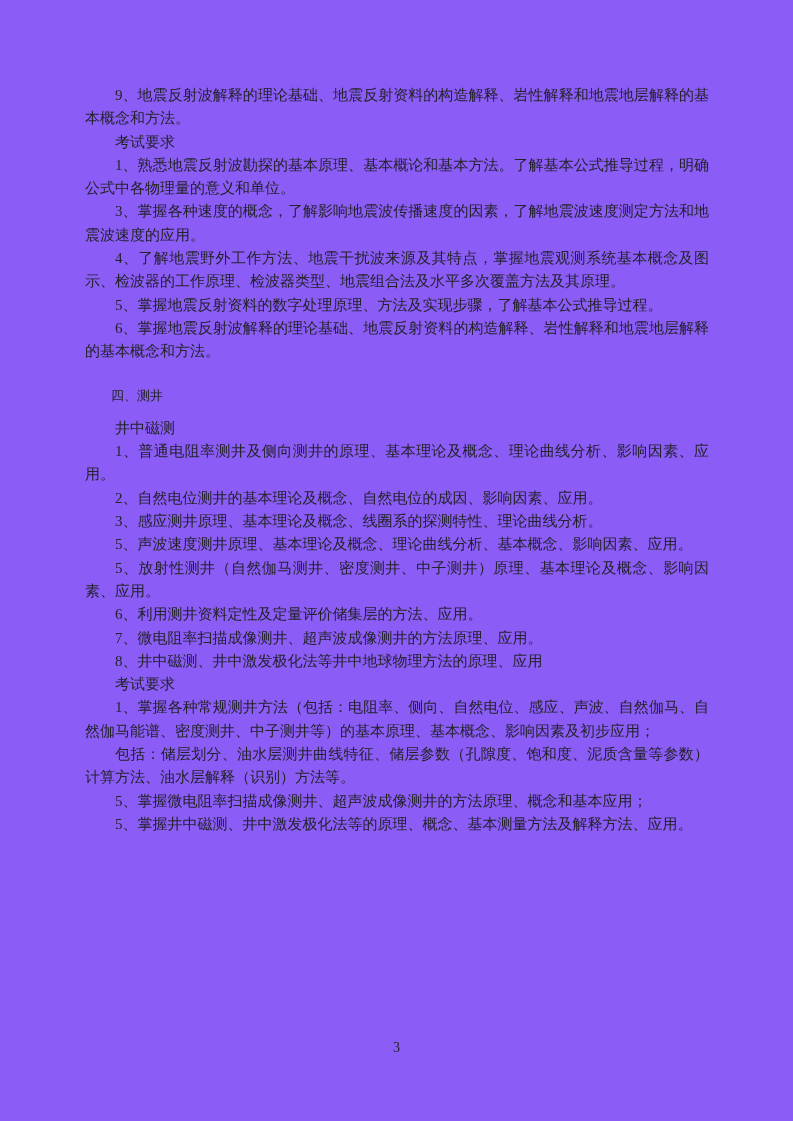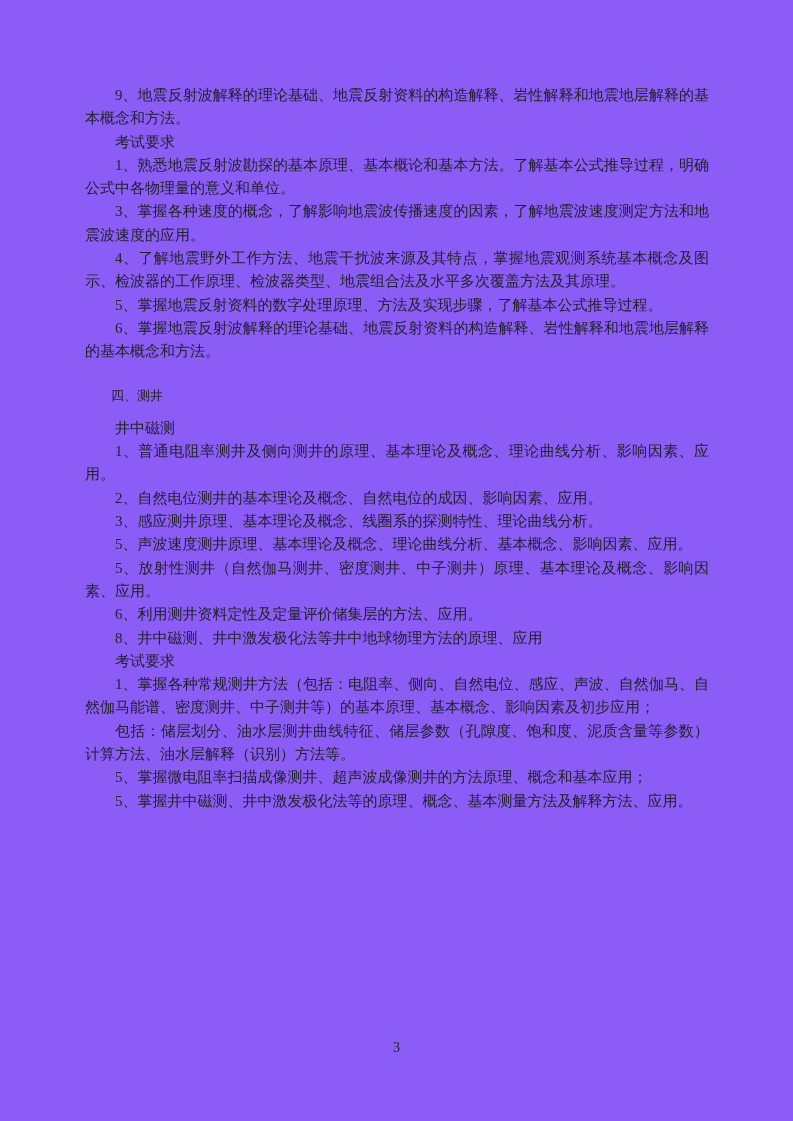--- a/index.html
+++ b/index.html
@@ -66,20 +66,21 @@
   <p class="section-heading">四、测井</p>
 
   <p class="bold-heading">井中磁测</p>
 
   <p class="para">1、普通电阻率测井及侧向测井的原理、基本理论及概念、理论曲线分析、影响因素、应用。</p>
   <p class="para">2、自然电位测井的基本理论及概念、自然电位的成因、影响因素、应用。</p>
   <p class="para">3、感应测井原理、基本理论及概念、线圈系的探测特性、理论曲线分析。</p>
   <p class="para">5、声波速度测井原理、基本理论及概念、理论曲线分析、基本概念、影响因素、应用。</p>
   <p class="para">5、放射性测井（自然伽马测井、密度测井、中子测井）原理、基本理论及概念、影响因素、应用。</p>
   <p class="para">6、利用测井资料定性及定量评价储集层的方法、应用。</p>
+  <p class="para">7、微电阻率扫描成像测井、超声波成像测井的方法原理、应用。</p>
   <p class="para">8、井中磁测、井中激发极化法等井中地球物理方法的原理、应用</p>
 
   <p class="bold-heading">考试要求</p>
 
   <p class="para">1、掌握各种常规测井方法（包括：电阻率、侧向、自然电位、感应、声波、自然伽马、自然伽马能谱、密度测井、中子测井等）的基本原理、基本概念、影响因素及初步应用；</p>
   <p class="para">包括：储层划分、油水层测井曲线特征、储层参数（孔隙度、饱和度、泥质含量等参数）计算方法、油水层解释（识别）方法等。</p>
   <p class="para">5、掌握微电阻率扫描成像测井、超声波成像测井的方法原理、概念和基本应用；</p>
   <p class="para">5、掌握井中磁测、井中激发极化法等的原理、概念、基本测量方法及解释方法、应用。</p>
 
   <div class="page-number">3</div>

